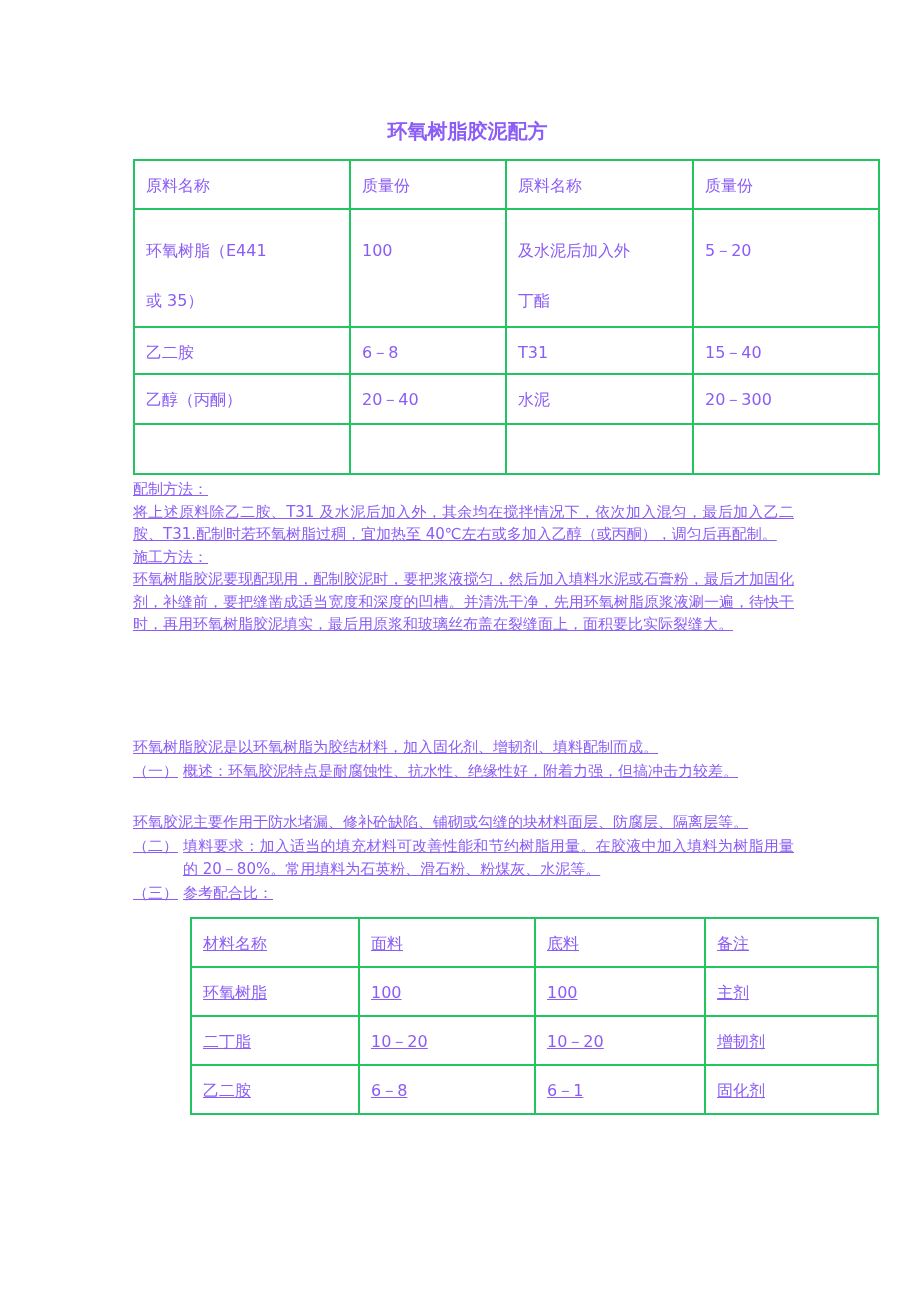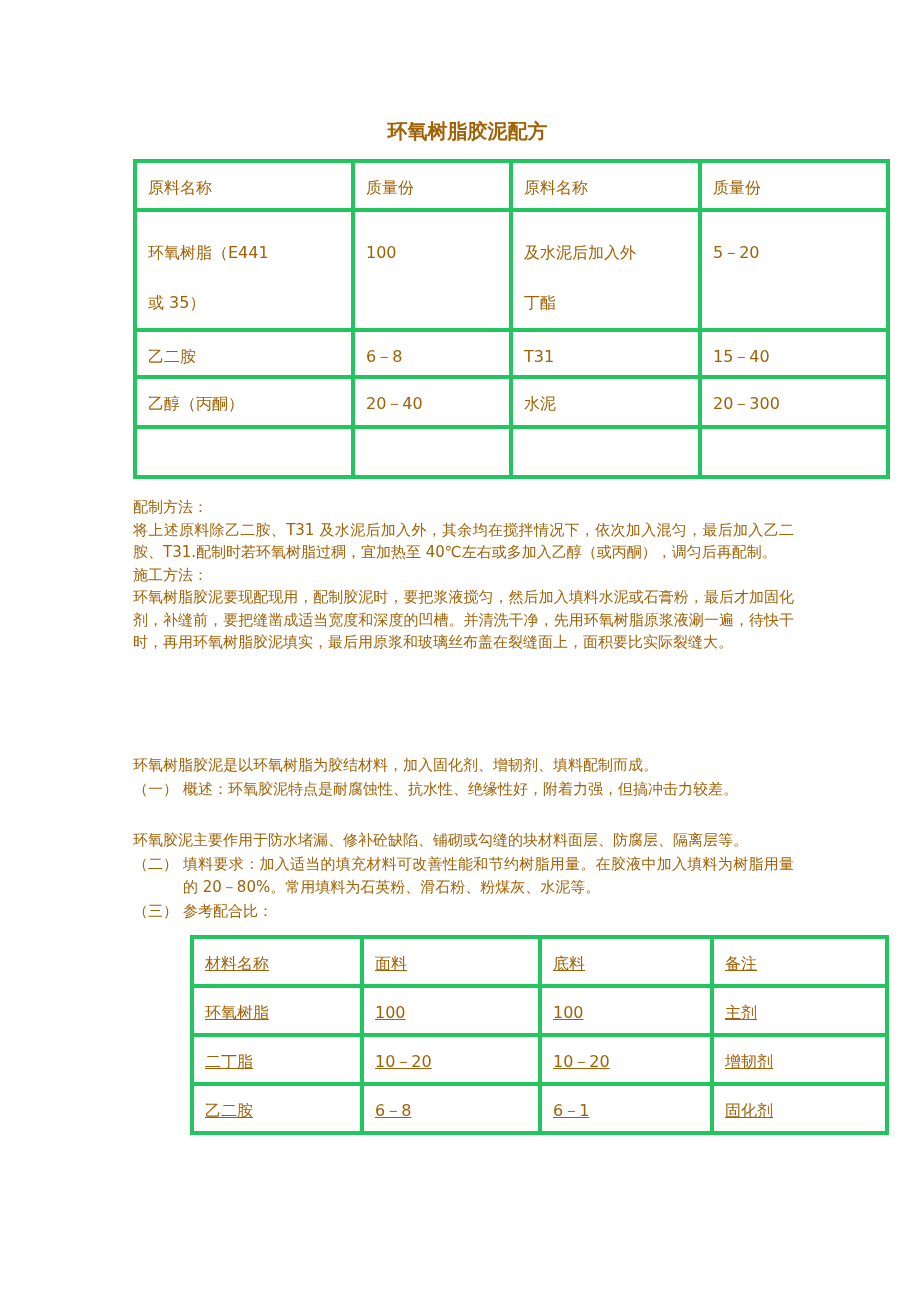--- a/index.html
+++ b/index.html
@@ -1,51 +1,51 @@
 <!DOCTYPE html>
 <html><head>
 <meta charset="utf-8">
 <style>
   html,body{margin:0;padding:0;background:#ffffff;}
   .page{
     position:relative;
     width:920px;height:1302px;
     background:#ffffff;
-    color:#a16207;
+    color:#8b5cf6;
     font-family:"DejaVu Sans",sans-serif;
     box-sizing:border-box;
     padding:118px 118px 0 133px;
     overflow:hidden;
   }
   .title{
     font-size:20px;
     font-weight:bold;
     text-align:center;
     line-height:26px;
     margin:0 0 15px 0;
   }
   table{border-collapse:collapse;table-layout:fixed;}
   td{
-    border:4px solid #22c55e;
+    border:2px solid #22c55e;
     vertical-align:top;
     padding:12px 6px 0 11px;
     font-size:16px;
     line-height:26px;
     white-space:pre-line;
     overflow:hidden;
   }
   .t1{width:669px;}
   .t1 .c0{width:197px}.t1 .c1{width:137px}.t1 .c2{width:168px}.t1 .c3{width:167px}
   .t1 .r0{height:49px}
   .t1 .r1{height:97px}
   .t1 .r1 td{line-height:50px;padding-top:16px;}
   .t1 .r2{height:47px}
   .t1 .r3{height:50px}
   .t1 .r4{height:50px}
-  .bodywrap{margin-top:17px;width:661px;}
+  .bodywrap{margin-top:3px;width:661px;text-decoration:underline;}
   .bline{font-size:15px;line-height:22.5px;}
   .just{text-align:justify;}
   .spacer{height:100px;}
   .gap{height:28px;}
   .item{display:flex;margin-top:2px;font-size:15px;line-height:22.5px;}
   .item .num{flex:0 0 50px;}
   .item .itext{flex:1;text-align:justify;}
   .t2{width:611px;margin:12px 0 12px 57px;text-decoration:underline;}
   .t2 .c0{width:149px}.t2 .c1{width:157px}.t2 .c2{width:151px}.t2 .c3{width:154px}
   .t2 tr{height:49px}

